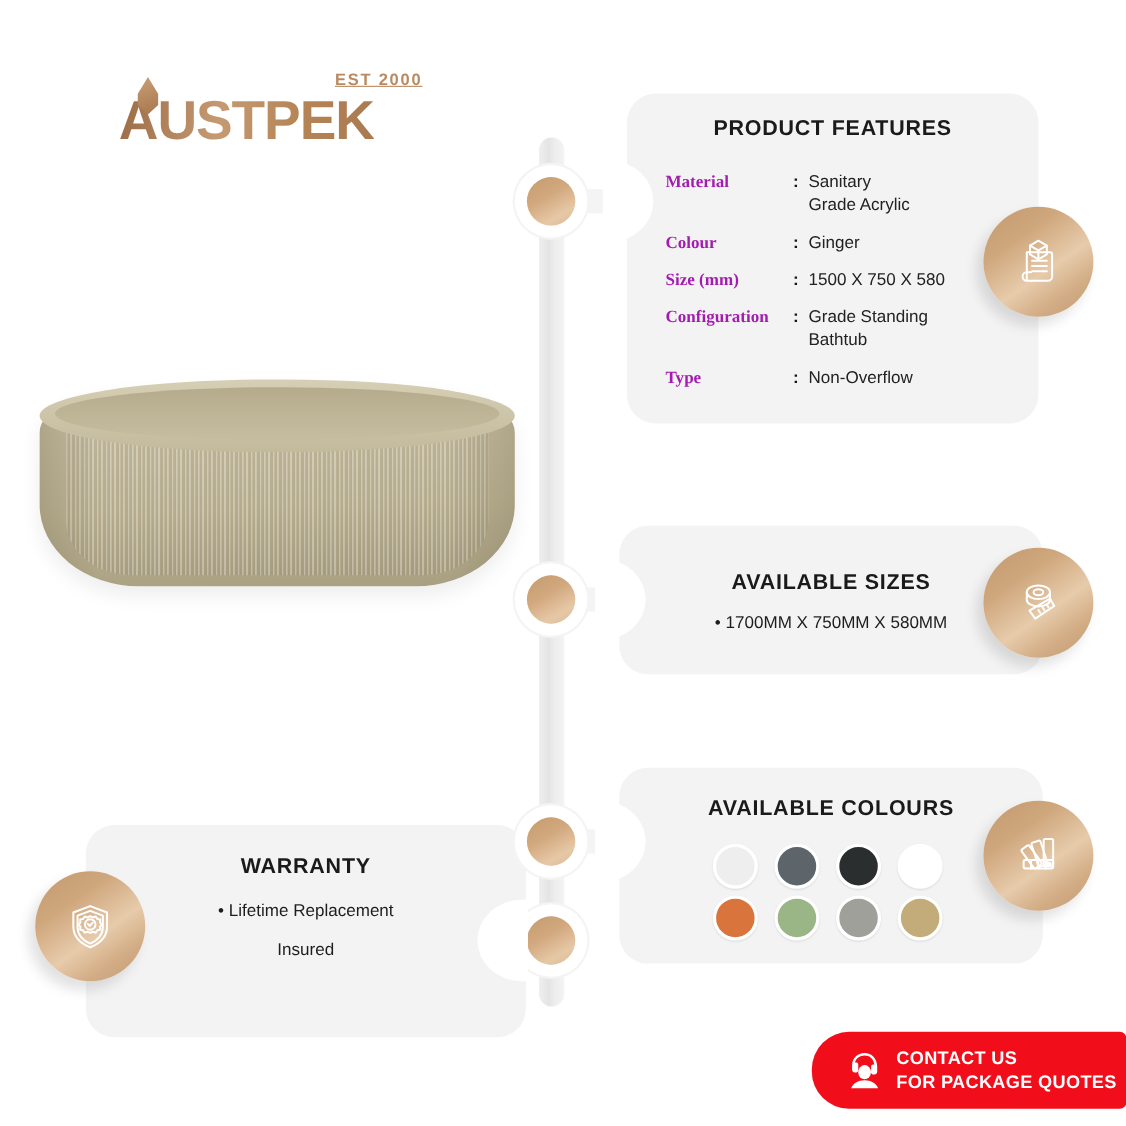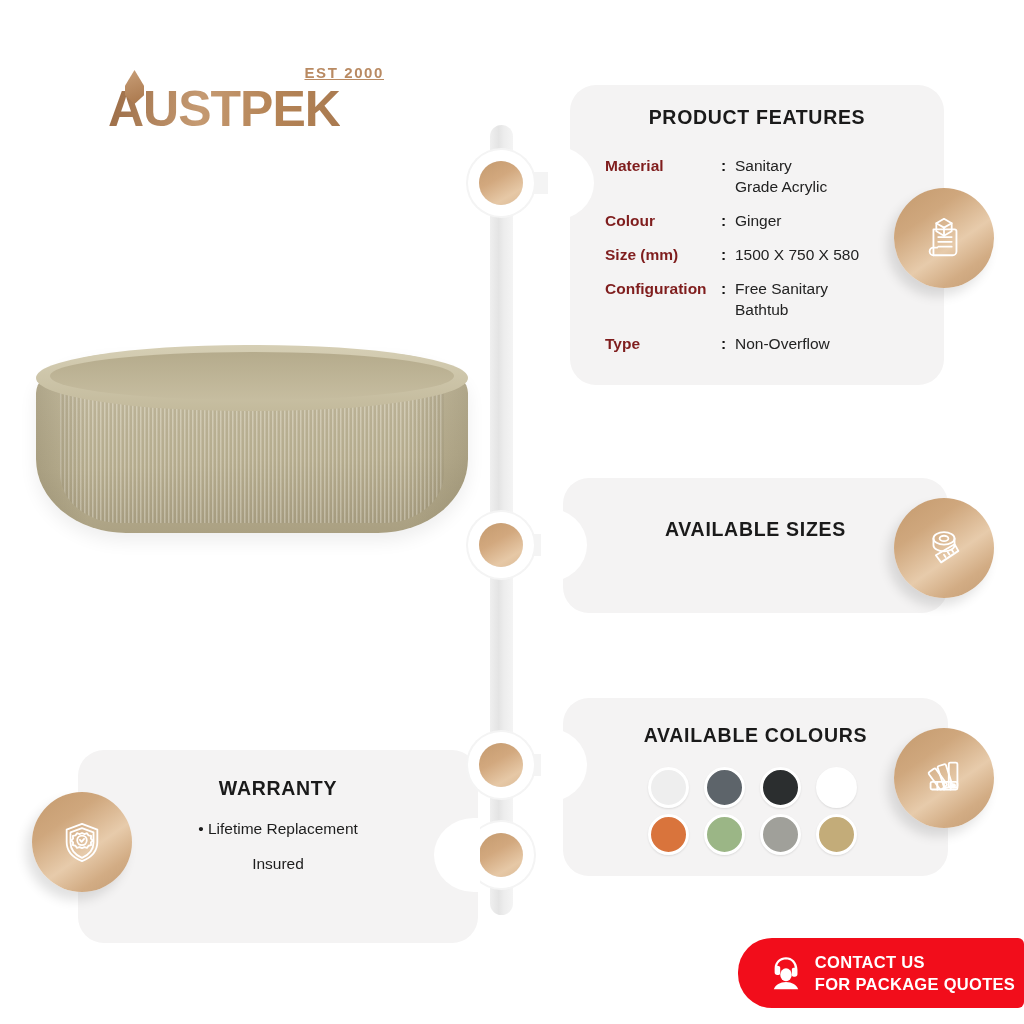--- a/index.html
+++ b/index.html
@@ -107,21 +107,21 @@
     background:#ffffff;
     border-radius:0 40px 40px 0/0 37px 37px 0;
   }
   .notch.right { border-radius:40px 0 0 40px/37px 0 0 37px; }
 
   
   #panel-features { left:570px; top:85px; width:374px; height:300px; }
   #features-title { margin-top:21px; }
   #feature-rows { margin-top:26px; padding-left:35px; }
   .frow { display:flex; margin-bottom:13px; font-size:15.5px; line-height:21px; }
-  .flabel { font-weight:bold; color:#7f1d1d; width:116px; flex:0 0 116px; }
+  .flabel { font-weight:bold; color:#a21caf; width:116px; flex:0 0 116px;font-family:Liberation Serif, serif; }
   .fcolon { width:14px; flex:0 0 14px; font-weight:bold; color:#141414; }
   .fval { color:#222; }
   .fval .l2 { display:block; }
 
   
   #panel-sizes { left:563px; top:478px; width:385px; height:135px; }
   #sizes-title { margin-top:40px; }
   #sizes-list { margin-top:17px; text-align:center; font-size:15.5px; color:#1d1d1d; }
 
   
@@ -224,36 +224,39 @@
     <div class="frow">
       <span class="flabel">Size (mm)</span>
       <span class="fcolon">:</span>
       <span class="fval">1500 X 750 X 580</span>
     </div>
 
     <div class="frow">
       <span class="flabel">Configuration</span>
       <span class="fcolon">:</span>
       <span class="fval">
-        <span class="l1">Free Sanitary</span>
+        <span class="l1">Grade Standing</span>
         <span class="l2">Bathtub</span>
       </span>
     </div>
 
     <div class="frow">
       <span class="flabel">Type</span>
       <span class="fcolon">:</span>
       <span class="fval">Non-Overflow</span>
     </div>
 
   </div>
 </div>
 
 <div class="panel" id="panel-sizes">
   <div class="panel-title" id="sizes-title">AVAILABLE SIZES</div>
+  <div id="sizes-list">
+    <div>• 1700MM X 750MM X 580MM</div>
+  </div>
 </div>
 
 <div class="panel" id="panel-colours">
   <div class="panel-title" id="colours-title">AVAILABLE COLOURS</div>
   <div class="swatch-grid">
     <div class="swatch" style="background: rgb(238, 238, 238);"></div>
     <div class="swatch" style="background: rgb(93, 100, 106);"></div>
     <div class="swatch" style="background: rgb(43, 46, 47);"></div>
     <div class="swatch" style="background: rgb(255, 255, 255);"></div>
     <div class="swatch" style="background: rgb(217, 116, 60);"></div>

